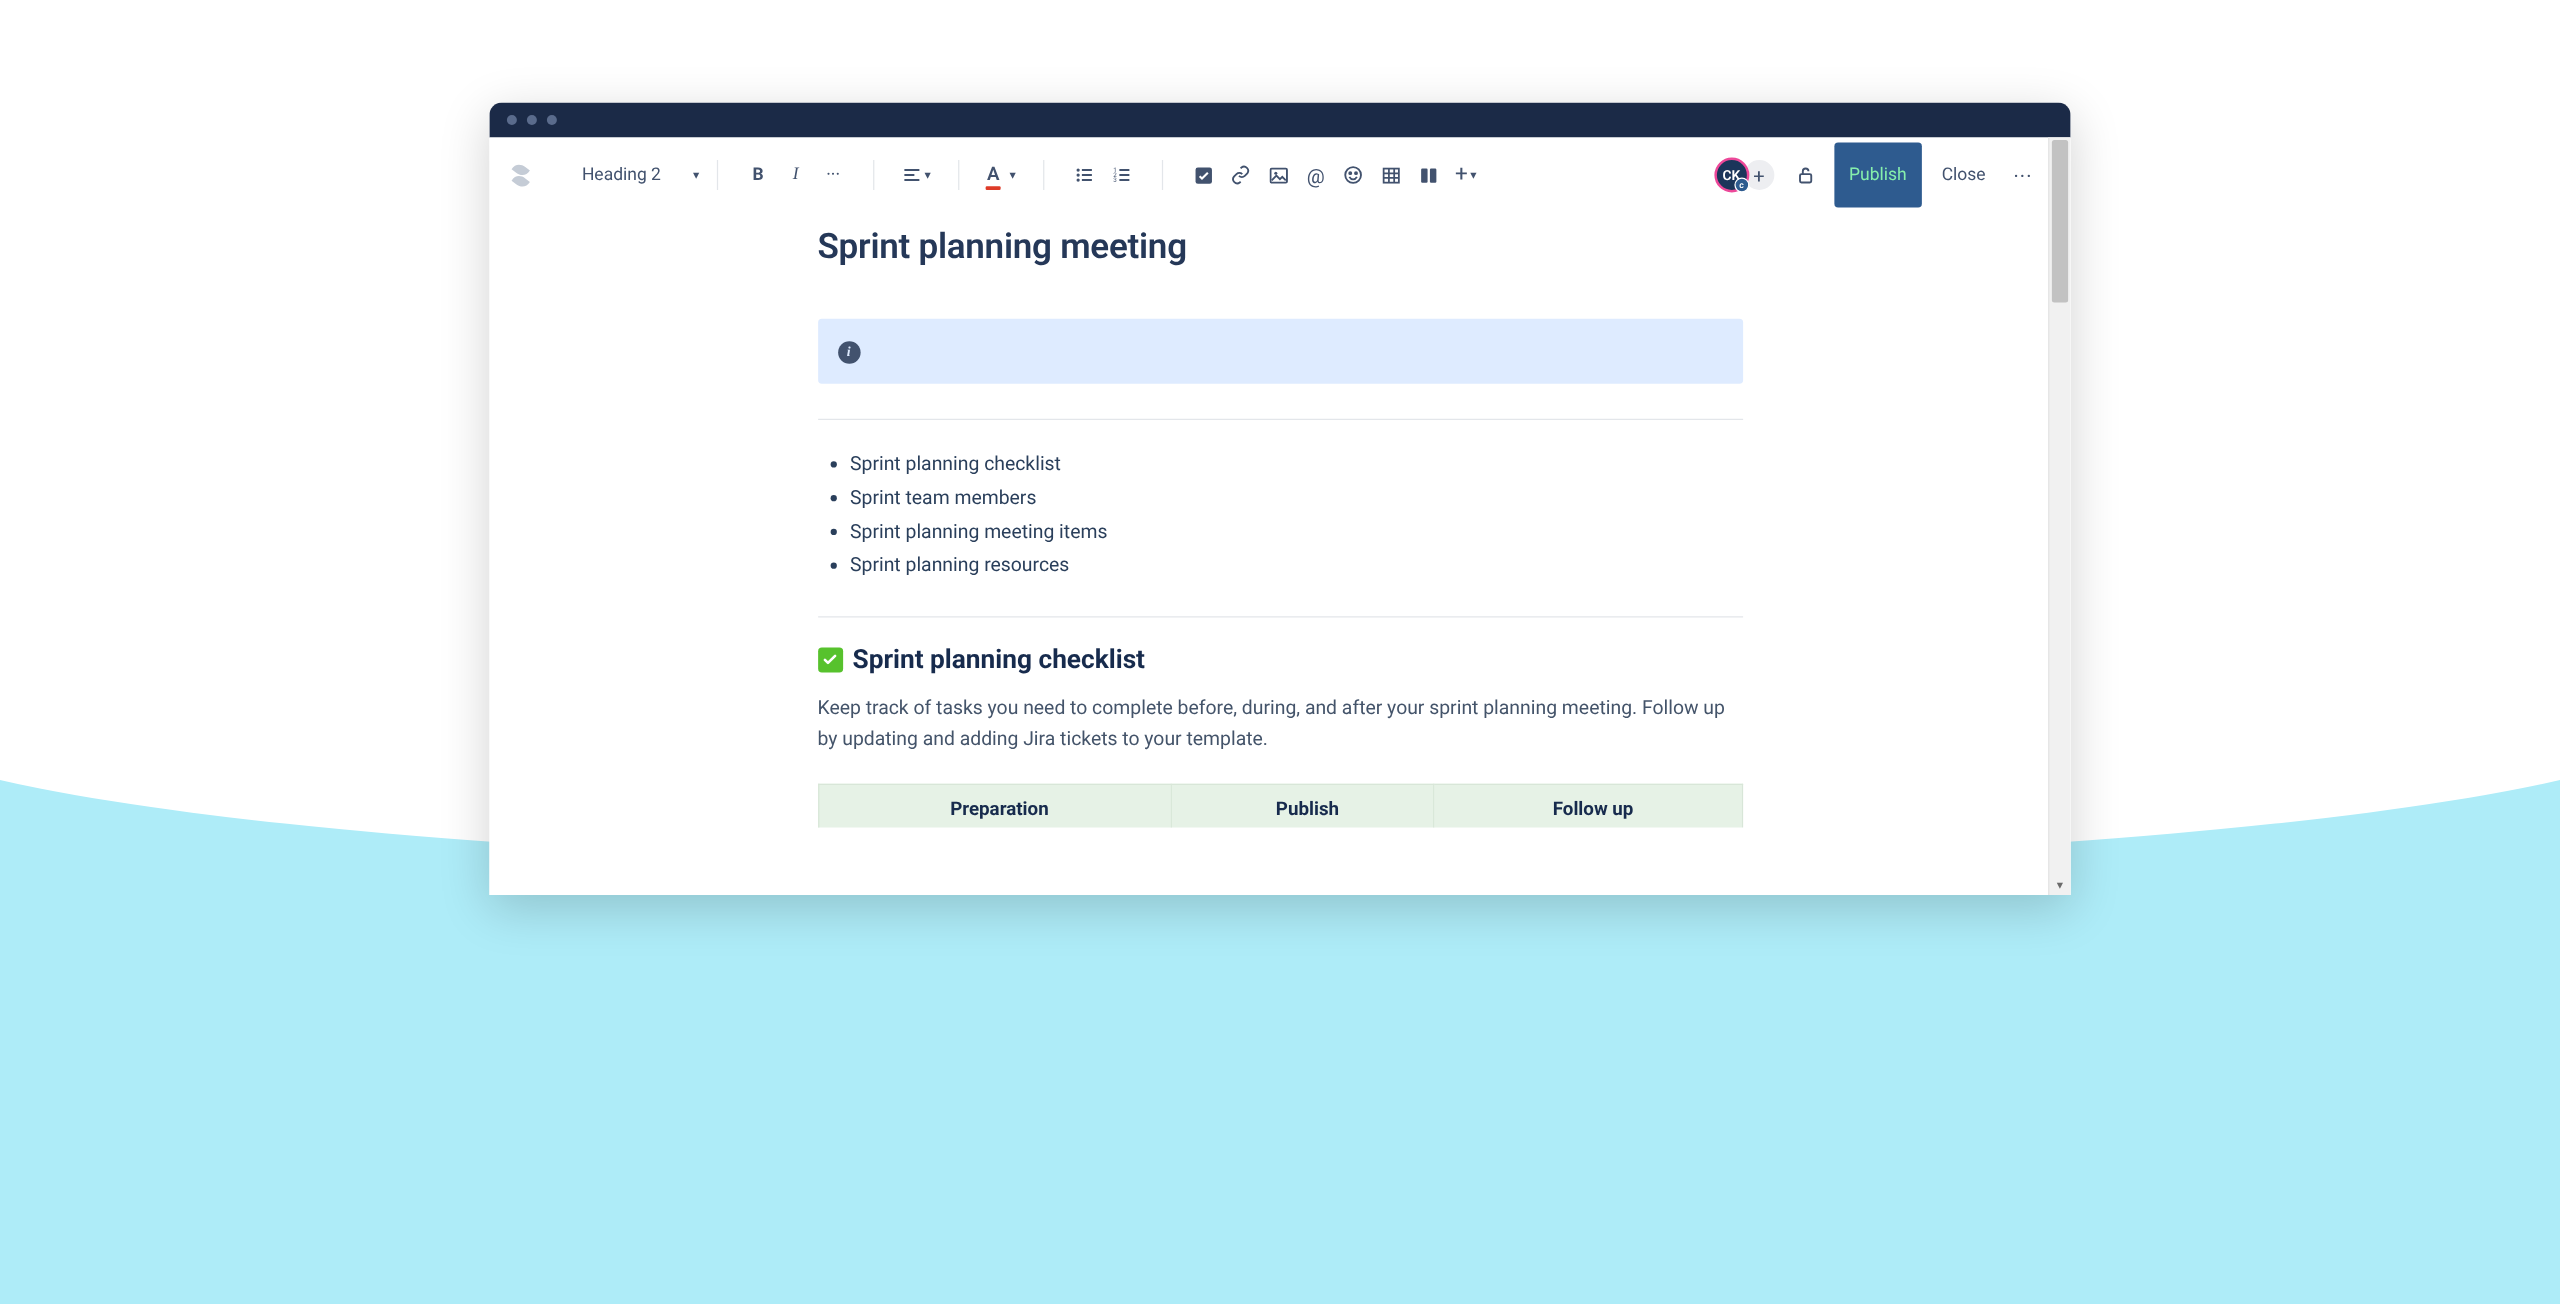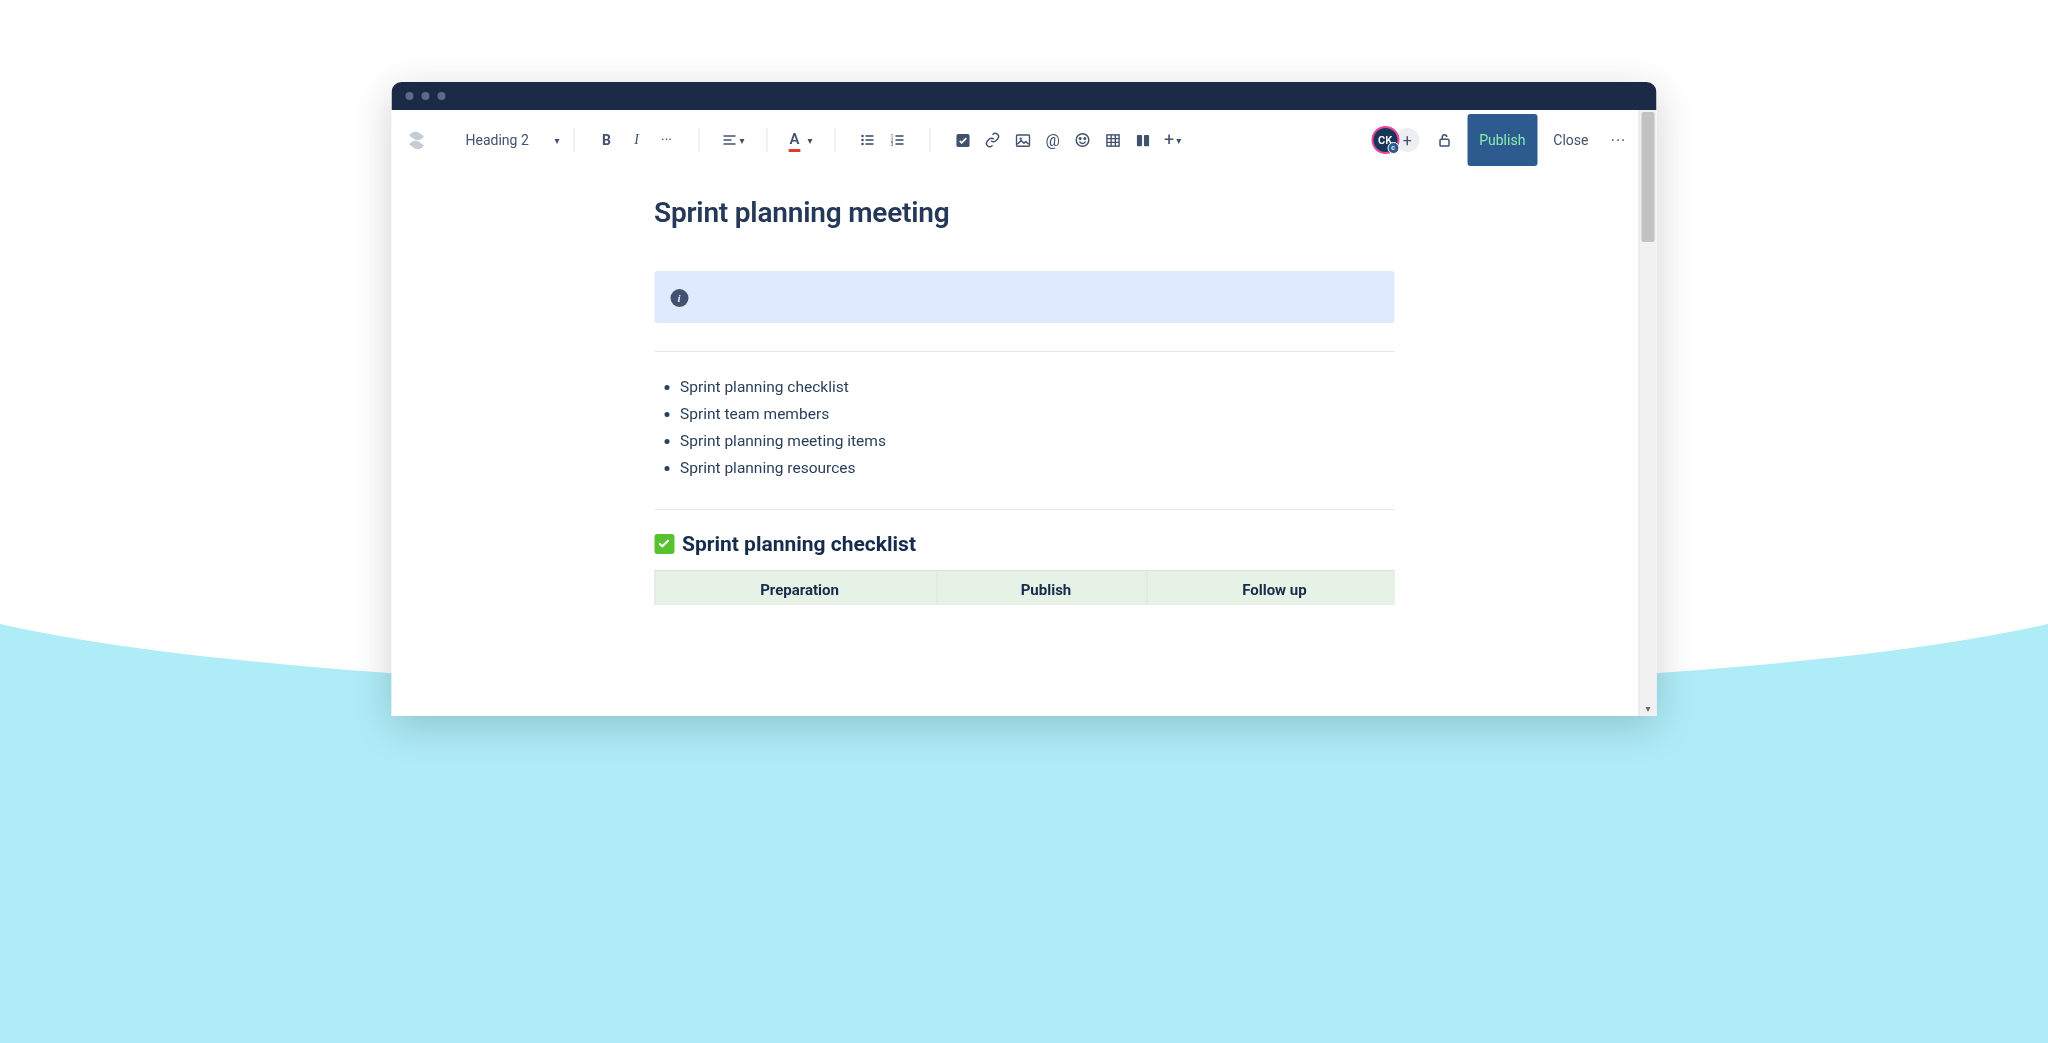--- a/index.html
+++ b/index.html
@@ -224,21 +224,21 @@
     color:#42526e;
     width:28px;height:28px;
     display:flex;align-items:center;justify-content:center;
     cursor:pointer;
     font-size:16px;
     letter-spacing:1px;
   }
 
   .content {
     padding: 10px 0 0 0;
-    margin: 16px auto;
+    margin: 0 auto;
     width: 740px;
     color: #172b4d;
   }
   .page-title {
     font-size: 28px;
     font-weight: 600;
     color: #253858;
     margin-bottom: 42px;
     letter-spacing: -0.2px;
   }
@@ -502,20 +502,21 @@
 
       <div class="h2">
         <span class="check-badge">
           <svg width="13" height="13" viewBox="0 0 16 16" fill="none" stroke="#fff" stroke-width="2.6" stroke-linecap="round" stroke-linejoin="round">
               <path d="M3 8.5l3 3 7-7"></path>
             </svg>
         </span>
         <span>Sprint planning checklist</span>
       </div>
 
+      <p class="section-desc">Keep track of tasks you need to complete before, during, and after your sprint planning meeting. Follow up by updating and adding Jira tickets to your template.</p>
 
       <table class="checklist-table">
         <thead>
           <tr>
             <th>Preparation</th>
             <th>Publish</th>
             <th>Follow up</th>
           </tr>
         </thead>
       </table>

